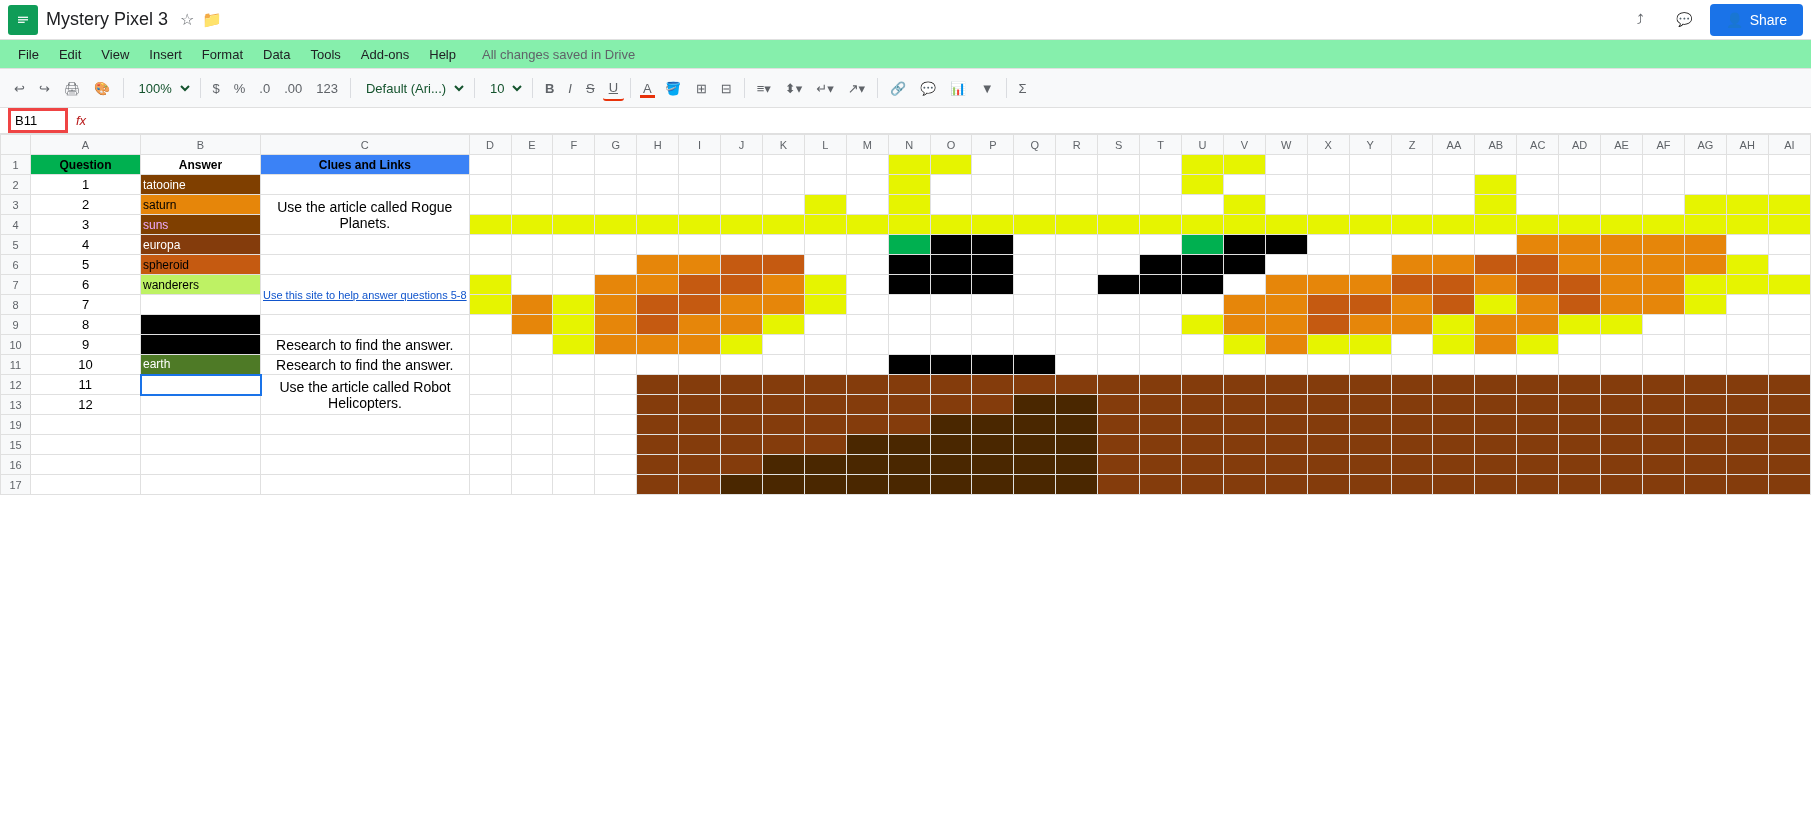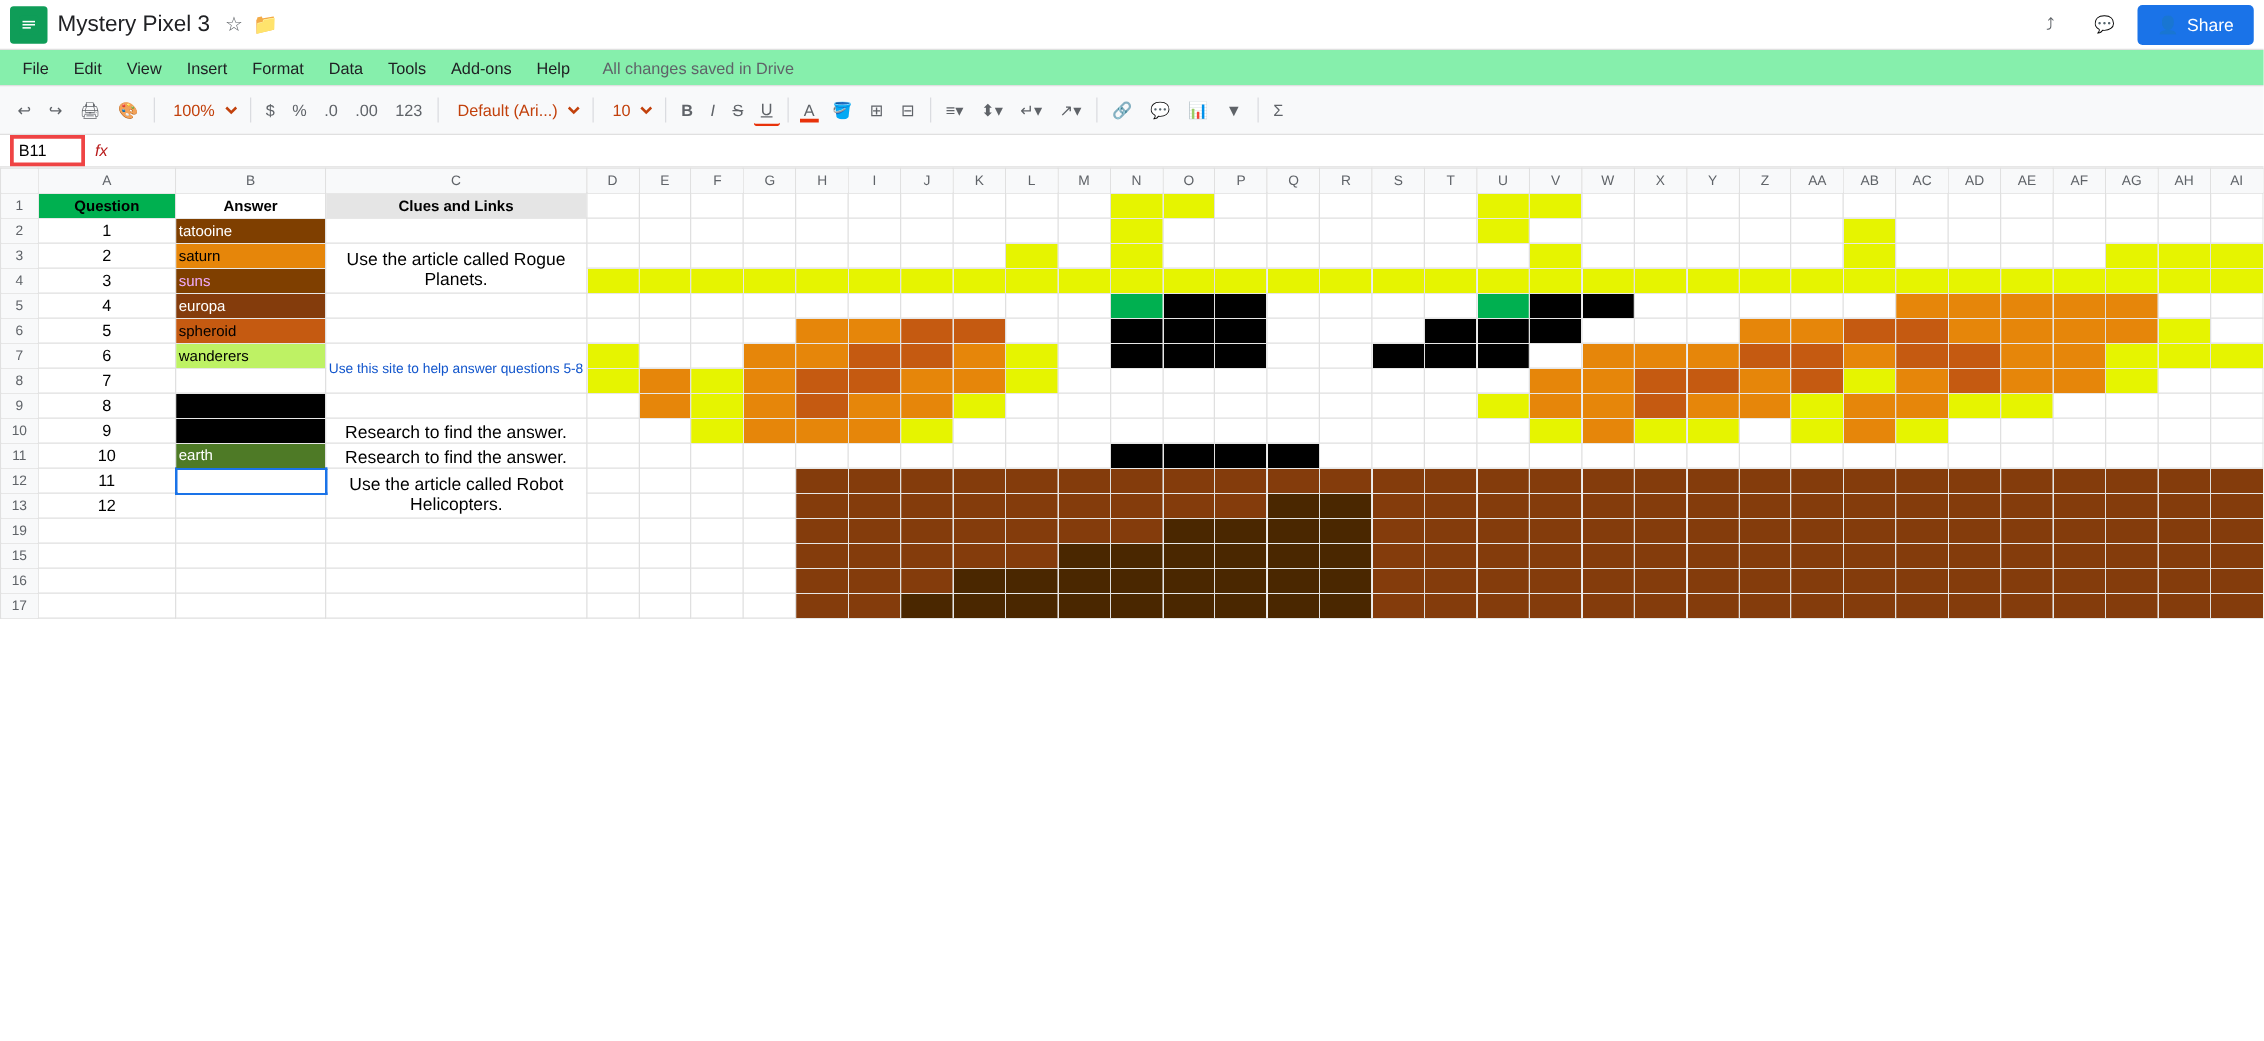--- a/index.html
+++ b/index.html
@@ -58,21 +58,21 @@
       gap: 2px;
       overflow: hidden;
     }
     .tb-btn {
       padding: 4px 6px; border: none; background: transparent; cursor: pointer;
       border-radius: 3px; color: #5f6368; font-size: 13px; display: flex; align-items: center;
     }
     .tb-separator { width: 1px; height: 20px; background: #dadce0; margin: 0 4px; }
     .tb-select {
       border: 1px solid transparent; background: transparent; font-size: 13px;
-      padding: 2px 4px; cursor: pointer; border-radius: 3px; color: #c2410c;
+      padding: 2px 4px; cursor: pointer; border-radius: 3px; color: #14532d;
     }
     .tb-bold { font-weight: bold; }
     .tb-italic { font-style: italic; }
     .tb-strike { text-decoration: line-through; }
     .tb-underline { text-decoration: underline; }
 
     
     #formula-bar {
       display: flex;
       align-items: center;
@@ -136,28 +136,28 @@
     }
 
     
     .col-a { width: 110px; min-width: 110px; max-width: 110px; }
     .col-b { width: 120px; min-width: 120px; max-width: 120px; }
     .col-c { width: 185px; min-width: 185px; max-width: 185px; }
 
     
     .cell-green-header { background: #00b050; color: #000; font-weight: bold; text-align: center; }
     .cell-answer-header { background: #fff; font-weight: bold; text-align: center; }
-    .cell-clues-header { background: #e5e5e5; color: #000; font-weight: bold; text-align: center; }
+    .cell-clues-header { background: #3b82f6; color: #000; font-weight: bold; text-align: center; }
 
     
     .bg-dark-brown { background: #7f3f00; color: #fff; }
     .bg-orange { background: #e6860a; color: #000; }
 
     .cell-clue-text { font-size: 14px; text-align: center; white-space: normal; word-wrap: break-word; height: auto; }
-    .cell-link { color: #1155cc; cursor: pointer; font-size: 11px; text-align: center; margin-top: 48px; }
+    .cell-link { color: #1155cc; text-decoration: underline; cursor: pointer; font-size: 11px; text-align: center; margin-top: 48px; }
 
     
     .px-ly { background: #e6f400; } 
     .px-o { background: #e6860a; } 
     .px-do { background: #c55a11; } 
     .px-b { background: #000000; } 
     .px-g { background: #00b050; } 
     .px-mbr { background: #843c0c; } 
     .px-br3 { background: #4a2700; } 
 

